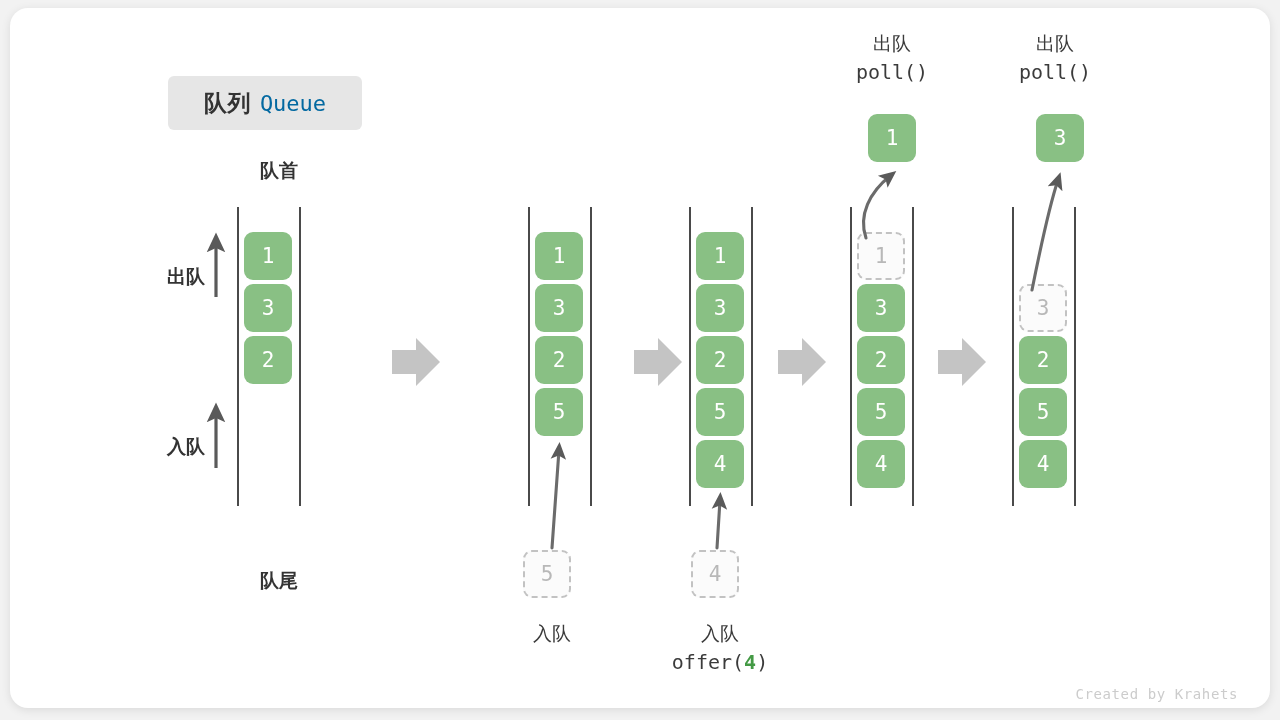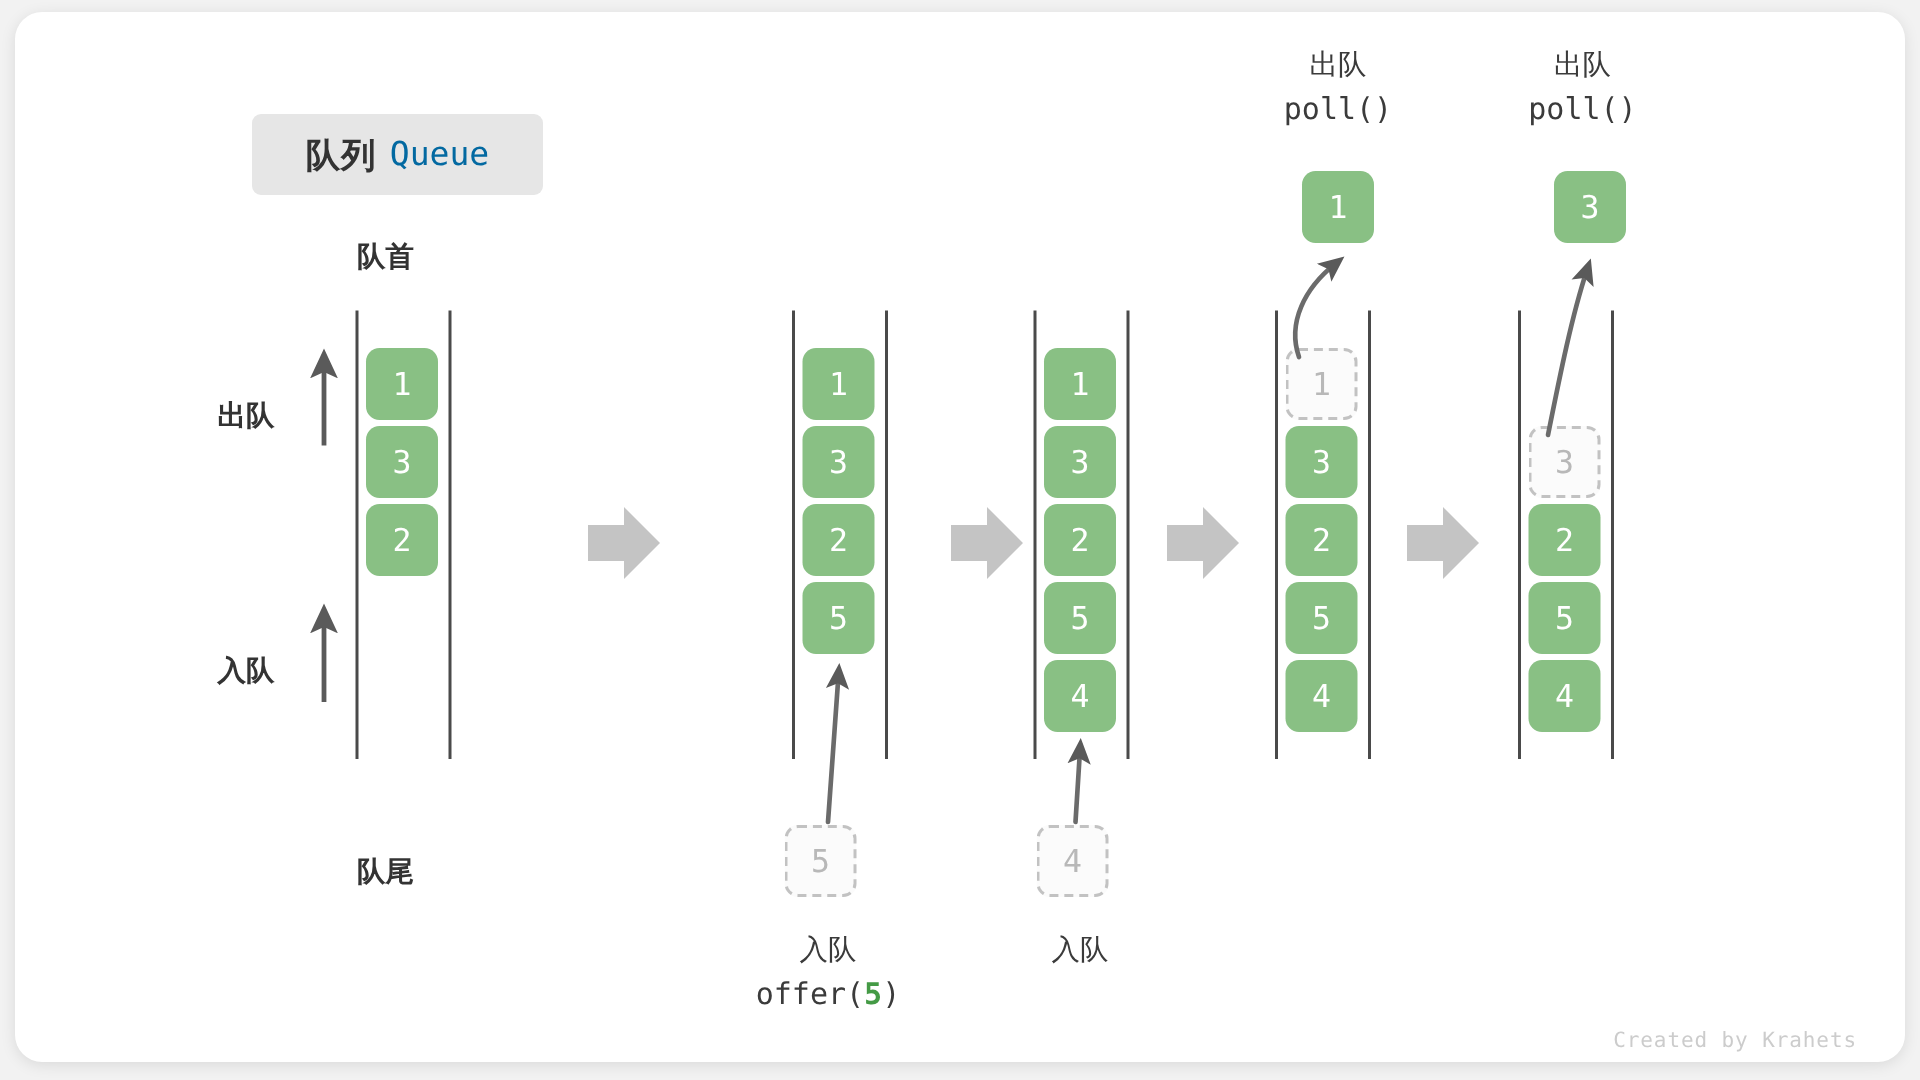--- a/index.html
+++ b/index.html
@@ -51,21 +51,21 @@
     color: #333333;
     letter-spacing: 0.5px;
   }
   .title-en {
     font-size: 22px;
     color: #0369a1;
     font-family: "DejaVu Sans Mono", "Liberation Mono", monospace;
   }
 
   
-  .abs { position: absolute; }
+  .abs { position: absolute; margin-left: 22px; }
 
   .head-label, .tail-label {
     font-size: 19px;
     font-weight: bold;
     color: #333333;
     white-space: nowrap;
   }
   .side-label {
     font-size: 19px;
     font-weight: bold;
@@ -175,36 +175,36 @@
 
   <div class="cell filled" style="left:535px; top:232px;">1</div>
   <div class="cell filled" style="left:535px; top:284px;">3</div>
   <div class="cell filled" style="left:535px; top:336px;">2</div>
   <div class="cell filled" style="left:535px; top:388px;">5</div>
 
   <div class="cell ghost" style="left:523px; top:550px;">5</div>
 
   <div class="op-label" style="left:462px; top:620px; width:180px;">
     <span class="op-cn">入队</span>
-    <span class="op-code"><span>offer(</span><span class="num">5</span><span>)</span></span>
   </div>
 
   <div class="rail" style="left:689px; top:207px; height:299px;"></div>
   <div class="rail" style="left:751px; top:207px; height:299px;"></div>
 
   <div class="cell filled" style="left:696px; top:232px;">1</div>
   <div class="cell filled" style="left:696px; top:284px;">3</div>
   <div class="cell filled" style="left:696px; top:336px;">2</div>
   <div class="cell filled" style="left:696px; top:388px;">5</div>
   <div class="cell filled" style="left:696px; top:440px;">4</div>
 
   <div class="cell ghost" style="left:691px; top:550px;">4</div>
 
   <div class="op-label" style="left:630px; top:620px; width:180px;">
     <span class="op-cn">入队</span>
+    <span class="op-code"><span>offer(</span><span class="num">4</span><span>)</span></span>
   </div>
 
   <div class="rail" style="left:850px; top:207px; height:299px;"></div>
   <div class="rail" style="left:912px; top:207px; height:299px;"></div>
 
   <div class="cell ghost" style="left:857px; top:232px;">1</div>
   <div class="cell filled" style="left:857px; top:284px;">3</div>
   <div class="cell filled" style="left:857px; top:336px;">2</div>
   <div class="cell filled" style="left:857px; top:388px;">5</div>
   <div class="cell filled" style="left:857px; top:440px;">4</div>

